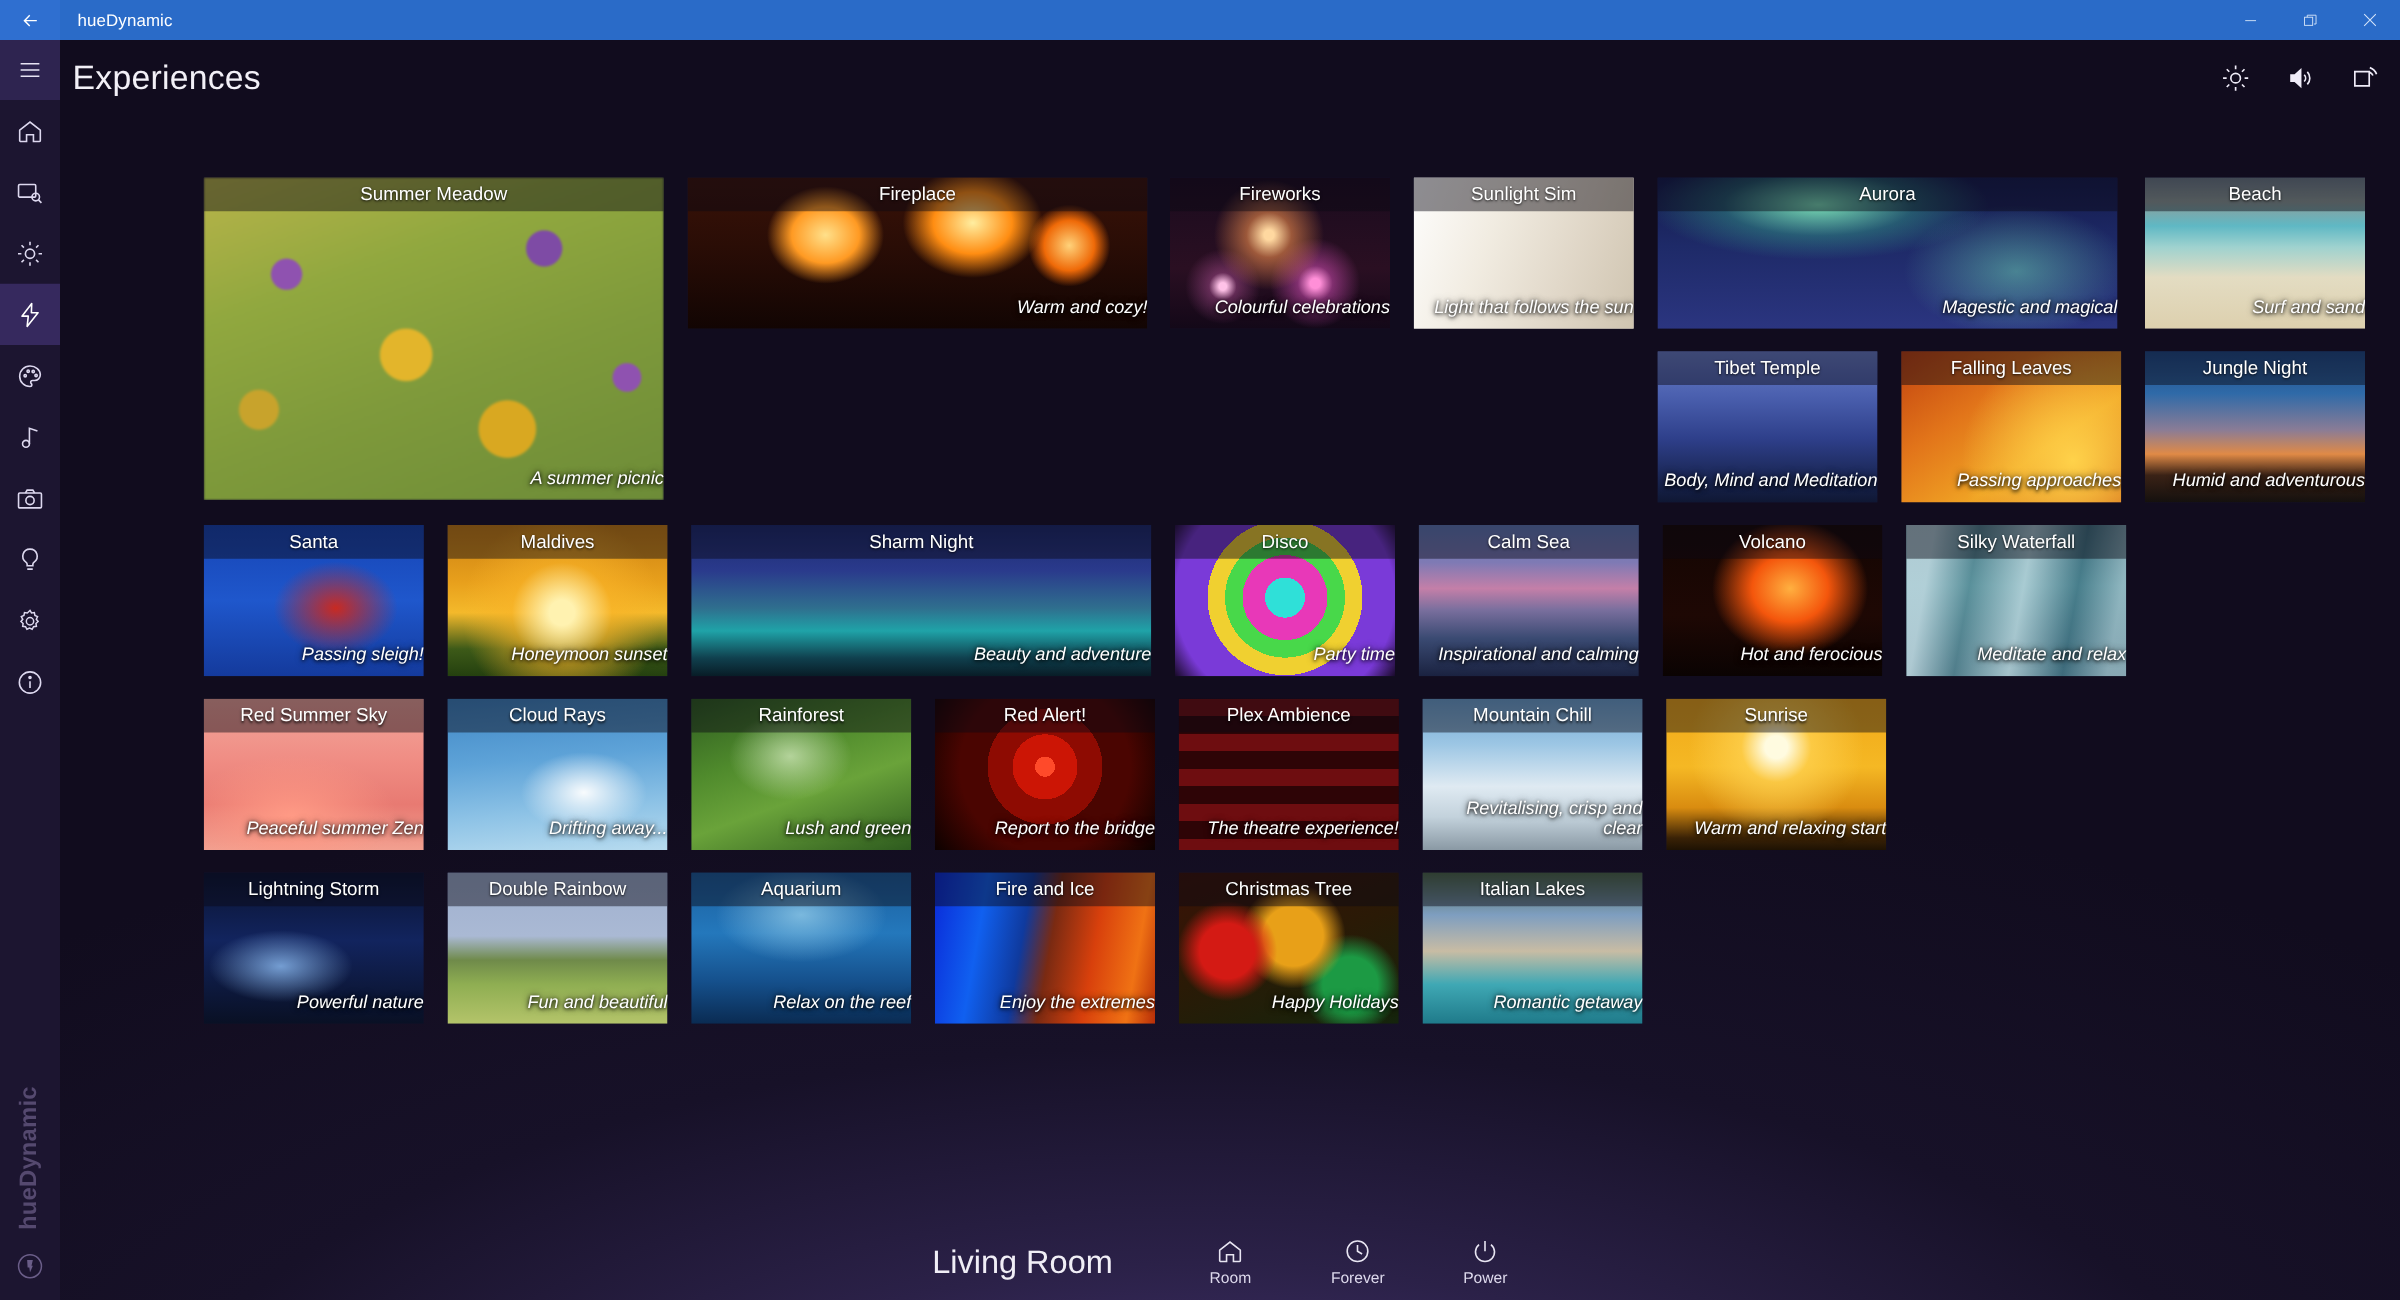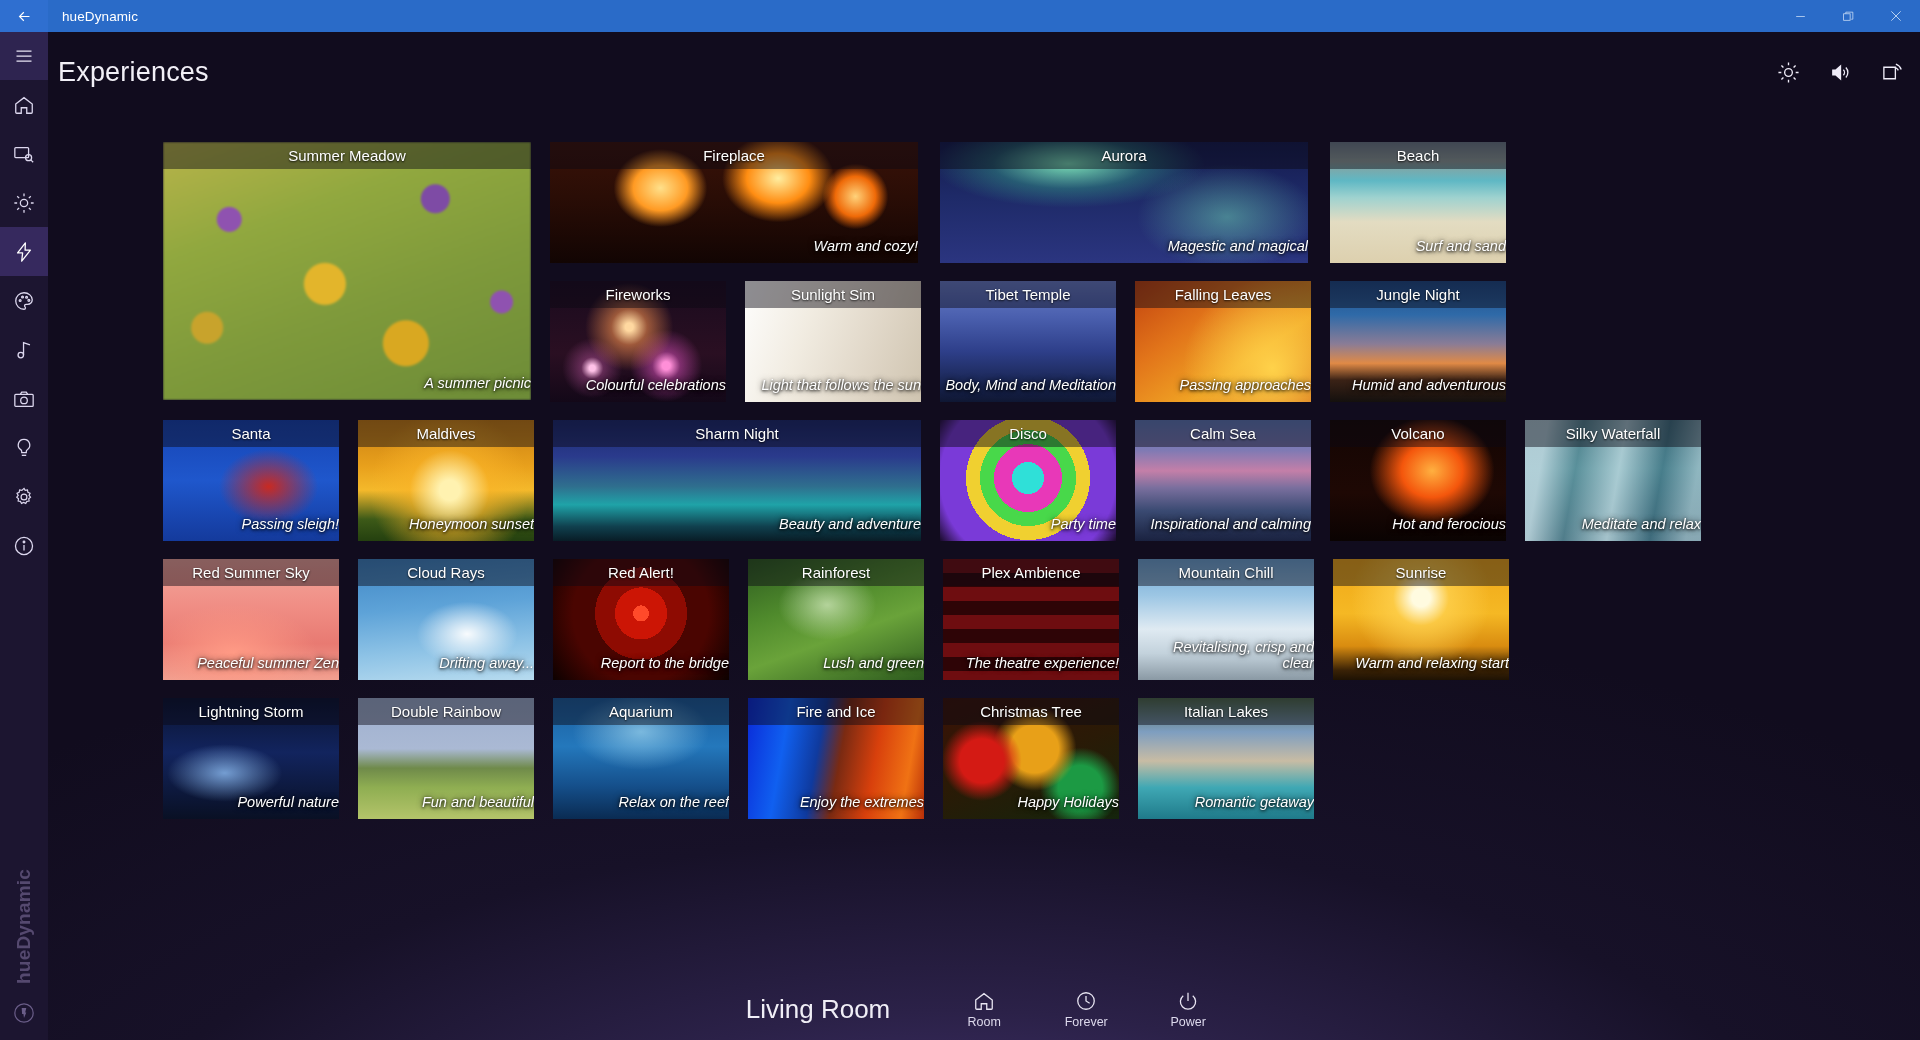--- a/index.html
+++ b/index.html
@@ -81,21 +81,21 @@
     color: #55496f;
     letter-spacing: .2px;
   }
   .sb-logo {
     position: absolute; bottom: 16px; left: 13px;
     width: 22px; height: 22px;
   }
 
   
   .header {
-    position: absolute; top: 10px; left: 48px;
+    position: absolute; top: 0; left: 48px;
     width: 1872px; height: 60px;
     display: flex; align-items: center;
   }
   .header-title {
     font-size: 27px; color: #f2f0f7;
     margin-left: 10px; font-weight: 400; letter-spacing: .2px;
   }
   .header-spacer { flex: 1; }
   .header-btn {
     width: 48px; height: 48px;
@@ -312,21 +312,21 @@
           radial-gradient(circle at 92% 62%, #8f52b0 0 11px, transparent 12px),
           radial-gradient(circle at 44% 55%, #e3b52b 0 20px, transparent 22px),
           radial-gradient(circle at 66% 78%, #d9a821 0 22px, transparent 24px),
           radial-gradient(circle at 12% 72%, #c8a32c 0 15px, transparent 17px),
           linear-gradient(160deg,#b9b44a 0%,#91a83f 30%,#7f9a3b 60%,#6d8c38 100%);
           filter: blur(1px);"></div>
         <div class="title">Summer Meadow</div>
         <div class="subtitle">A summer picnic</div>
       </div>
 
-      <div style="display:flex;flex-direction:column;gap:18px;">
+      <div style="display:flex;flex-direction:row;gap:18px;">
         <div class="tile t-md">
           <div class="art" style="background:
             radial-gradient(ellipse 60px 50px at 30% 38%, #ffe08a 0%, #ff9a23 45%, rgba(120,25,0,0) 78%),
             radial-gradient(ellipse 70px 55px at 62% 30%, #ffeea0 0%, #ff8d12 45%, rgba(120,25,0,0) 80%),
             radial-gradient(ellipse 40px 40px at 83% 45%, #ffd27a 0%, #ef6a08 50%, rgba(90,20,0,0) 82%),
             linear-gradient(180deg,#3a1208 0%,#2a0d06 45%,#120503 100%);"></div>
           <div class="title">Fireplace</div>
           <div class="subtitle">Warm and cozy!</div>
         </div>
         <div style="display:flex;gap:19px;">
@@ -450,30 +450,30 @@
       </div>
       <div class="tile t-sm">
         <div class="art" style="background:
           radial-gradient(ellipse 70px 45px at 62% 62%, rgba(255,255,255,.95) 0%, rgba(255,255,255,0) 72%),
           linear-gradient(175deg,#3f86c4 0%,#5ea3d8 40%,#8ec3e6 72%,#b7dbef 100%);"></div>
         <div class="title">Cloud Rays</div>
         <div class="subtitle">Drifting away...</div>
       </div>
       <div class="tile t-sm">
         <div class="art" style="background:
-          radial-gradient(circle at 50% 45%, #ff4a2a 0 8px, #cc1505 0 26px, #8e0b02 0 46px, #4a0501 0 68px, #0c0100 100%);"></div>
-        <div class="title">Red Alert!</div>
-        <div class="subtitle">Report to the bridge</div>
-      </div>
-      <div class="tile t-sm">
-        <div class="art" style="background:
           radial-gradient(ellipse 70px 50px at 45% 38%, rgba(220,240,200,.7) 0%, rgba(40,90,30,0) 70%),
           linear-gradient(160deg,#2e5c20 0%,#4f8a2c 35%,#6aa33a 60%,#2d5a1e 100%);"></div>
         <div class="title">Rainforest</div>
         <div class="subtitle">Lush and green</div>
+      </div>
+      <div class="tile t-sm">
+        <div class="art" style="background:
+          radial-gradient(circle at 50% 45%, #ff4a2a 0 8px, #cc1505 0 26px, #8e0b02 0 46px, #4a0501 0 68px, #0c0100 100%);"></div>
+        <div class="title">Red Alert!</div>
+        <div class="subtitle">Report to the bridge</div>
       </div>
       <div class="tile t-sm">
         <div class="art" style="background:
           repeating-linear-gradient(180deg, #6e0d10 0 14px, #2e0406 14px 28px),
           #2a0305;"></div>
         <div class="title">Plex Ambience</div>
         <div class="subtitle">The theatre experience!</div>
       </div>
       <div class="tile t-sm">
         <div class="art" style="background:

